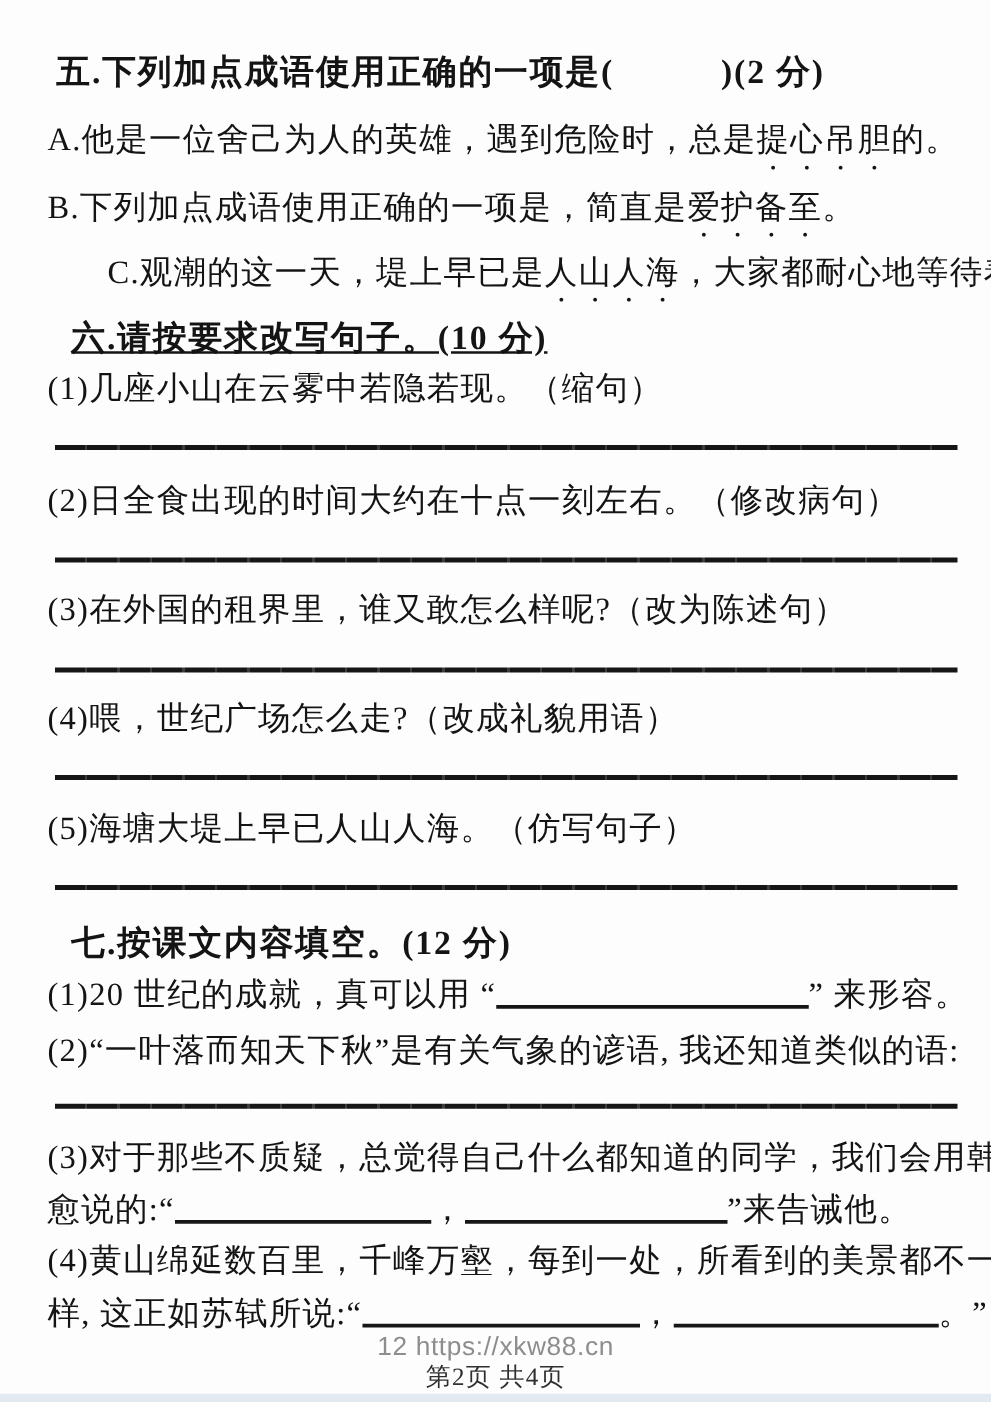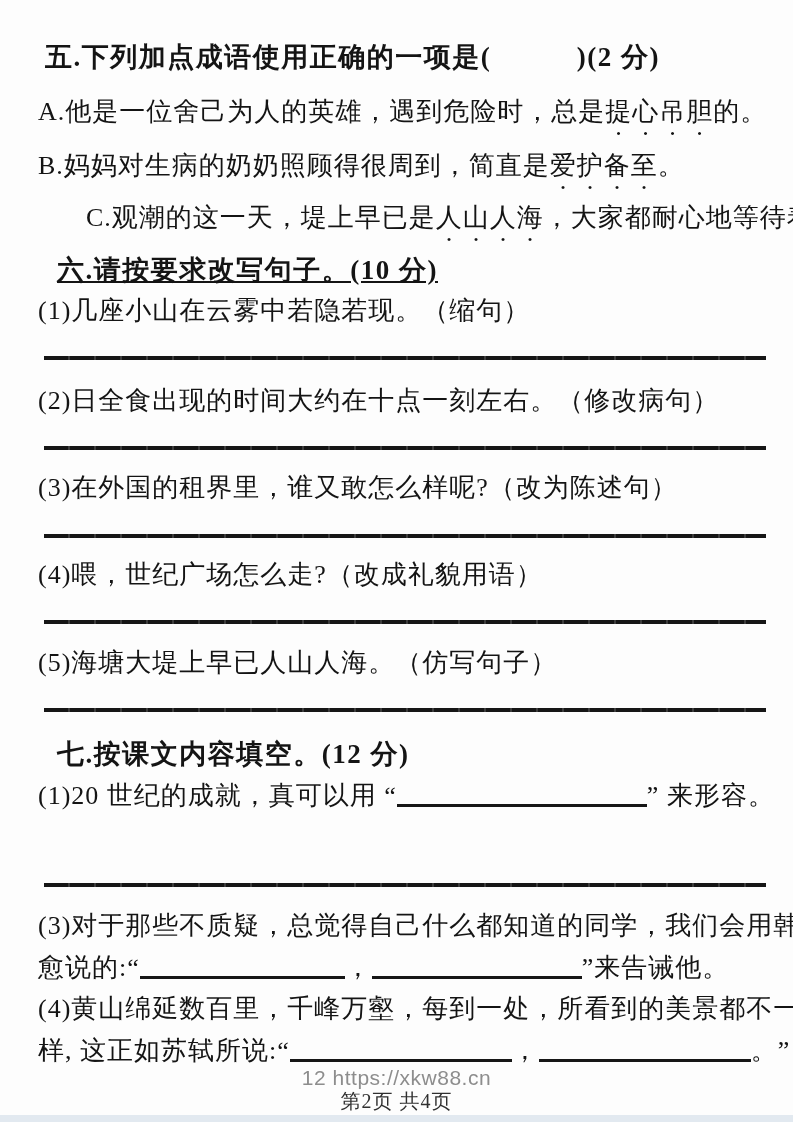--- a/index.html
+++ b/index.html
@@ -72,21 +72,21 @@
 
 <div id="page">
 
   <div class="line sec-title" style="top:40px;left:45px;">五.下列加点成语使用正确的一项是(　　　)(2 分)</div>
 
   <div class="line" style="top:95px;">
     <span>A.他是一位舍己为人的英雄，遇到危险时，总是</span><span class="emph">提心吊胆</span><span>的。</span>
   </div>
 
   <div class="line" style="top:149px;">
-    <span>B.妈妈对生病的奶奶照顾得很周到，简直是</span><span class="emph">爱护备至</span><span>。</span>
+    <span>B.下列加点成语使用正确的一项是，简直是</span><span class="emph">爱护备至</span><span>。</span>
   </div>
 
   <div class="line" style="top:201px;margin-left:48px;">
     <span>C.观潮的这一天，堤上早已是</span><span class="emph">人山人海</span><span>，大家都耐心地等待着。</span>
   </div>
 
   <div class="line sec-title" style="top:253px;left:57px;text-decoration:underline;">六.请按要求改写句子。(10 分)</div>
 
   <div class="line" style="top:294px;">(1)几座小山在云雾中若隐若现。（缩句）</div>
   <div class="answer-line" style="top:356px;"></div>
@@ -102,20 +102,21 @@
 
   <div class="line" style="top:646px;">(5)海塘大堤上早已人山人海。（仿写句子）</div>
   <div class="answer-line" style="top:708px;"></div>
 
   <div class="line sec-title" style="top:737px;left:57px;">七.按课文内容填空。(12 分)</div>
 
   <div class="line" style="top:779px;text-align:right;">
     <span>(1)20 世纪的成就，真可以用 “</span><span class="blank" style="width:250px;"></span><span>” 来形容。</span>
   </div>
 
+  <div class="line" style="top:824px;">(2)“一叶落而知天下秋”是有关气象的谚语, 我还知道类似的语:</div>
   <div class="answer-line" style="top:883px;"></div>
 
   <div class="line" style="top:909px;">(3)对于那些不质疑，总觉得自己什么都知道的同学，我们会用韩</div>
 
   <div class="line" style="top:951px;">
     <span>愈说的:“</span><span class="blank" style="width:205px;"></span><span>，</span><span class="blank" style="width:210px;"></span><span>”来告诫他。</span>
   </div>
 
   <div class="line" style="top:992px;">(4)黄山绵延数百里，千峰万壑，每到一处，所看到的美景都不一</div>
 

